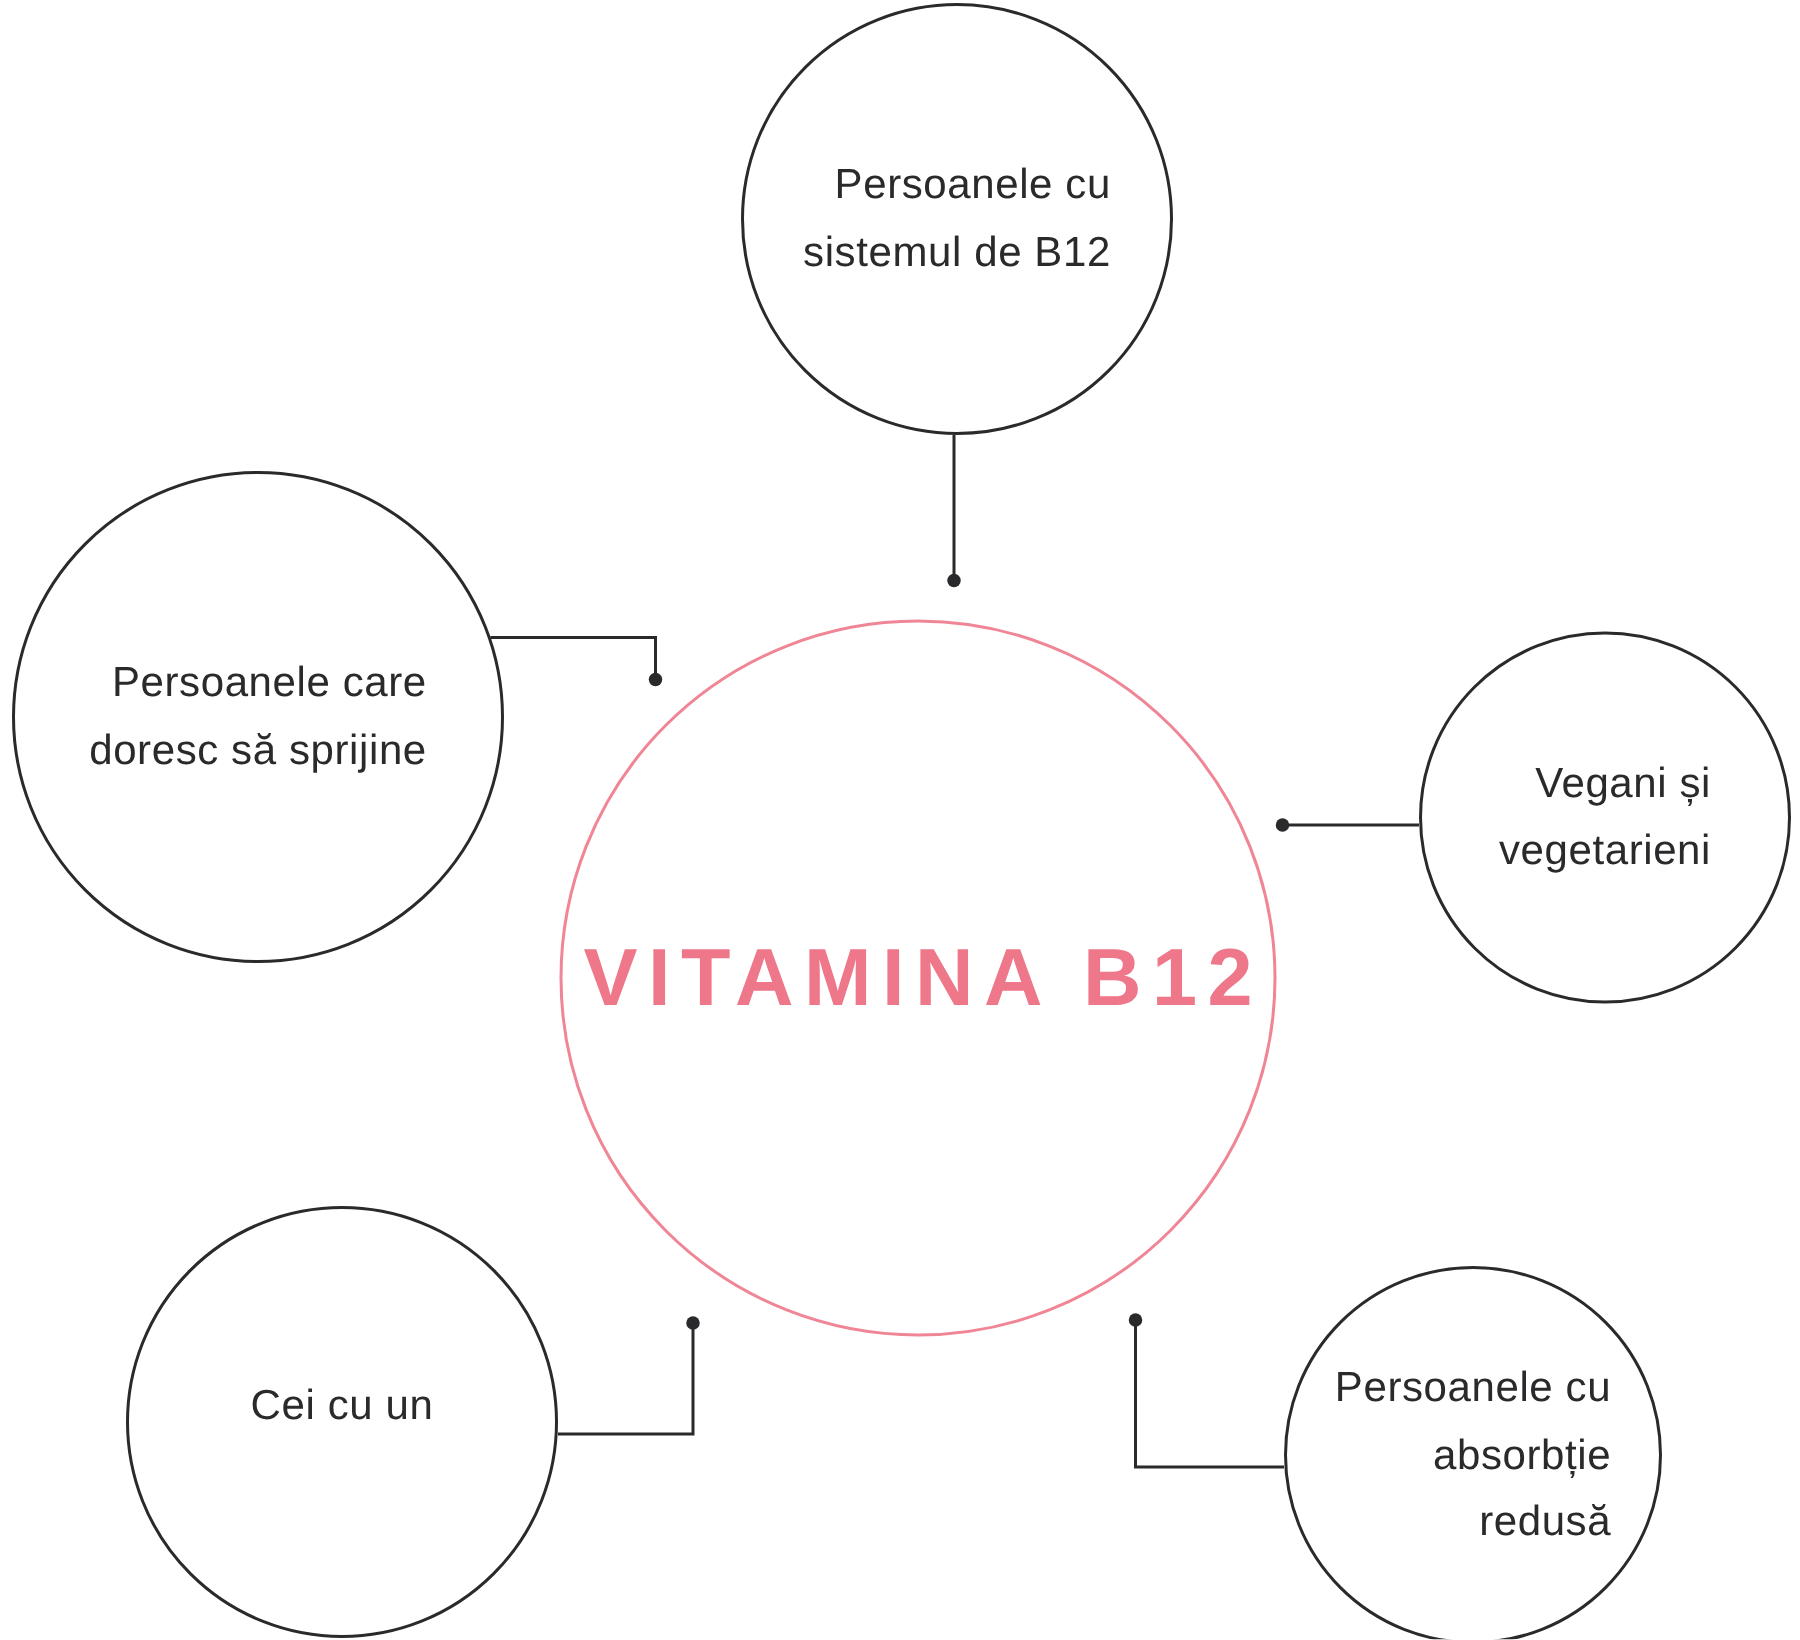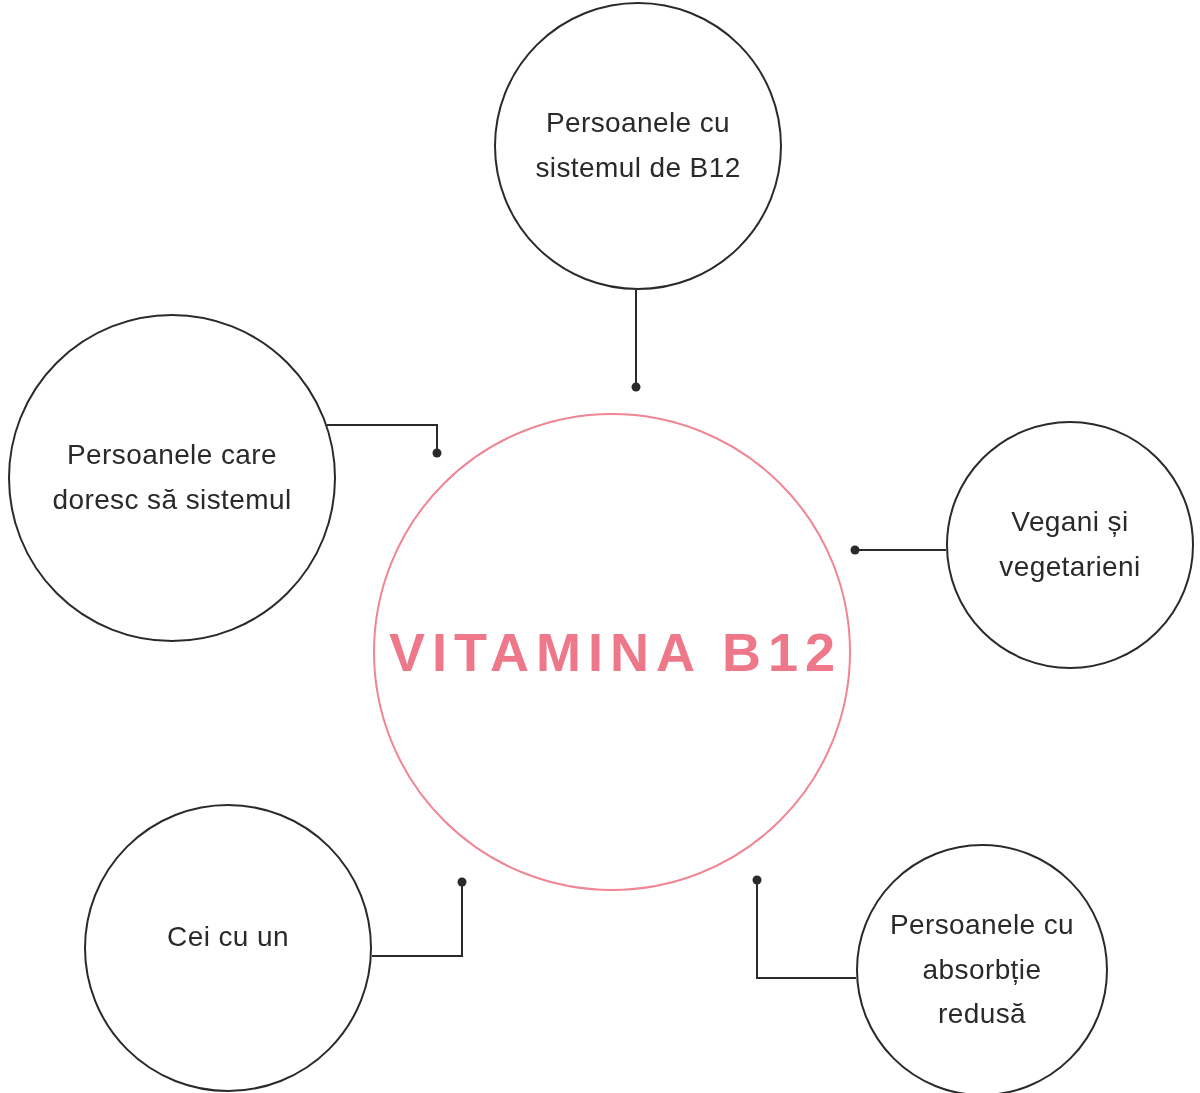--- a/index.html
+++ b/index.html
@@ -44,21 +44,21 @@
     justify-content:center;
     text-align:center;
   }
   .node-text{
     font-size:28px;
     line-height:1.6;
     letter-spacing:0.4px;
     font-weight:400;
     color:var(--ink);
   }
-  .node-text span{ display:block; }
+  .node-text span{ display:block;text-align:right; }
   .node-center{
     border-color:var(--pink-stroke);
     border-width:2px;
   }
   .center-label{
     font-size:54px;
     font-weight:700;
     letter-spacing:7px;
     text-indent:7px;
     color:var(--pink-text);
@@ -95,21 +95,21 @@
   <div class="node" style="left:494px; top:2px; width:288px; height:288px;">
     <div class="node-text">
       <span>Persoanele cu</span>
       <span>sistemul de B12</span>
     </div>
   </div>
 
   <div class="node" style="left:8px; top:314px; width:328px; height:328px;">
     <div class="node-text">
       <span>Persoanele care</span>
-      <span>doresc să sistemul</span>
+      <span>doresc să sprijine</span>
     </div>
   </div>
 
   <div class="node" style="left:946px; top:421px; width:248px; height:248px;">
     <div class="node-text">
       <span>Vegani și</span>
       <span>vegetarieni</span>
     </div>
   </div>
 

